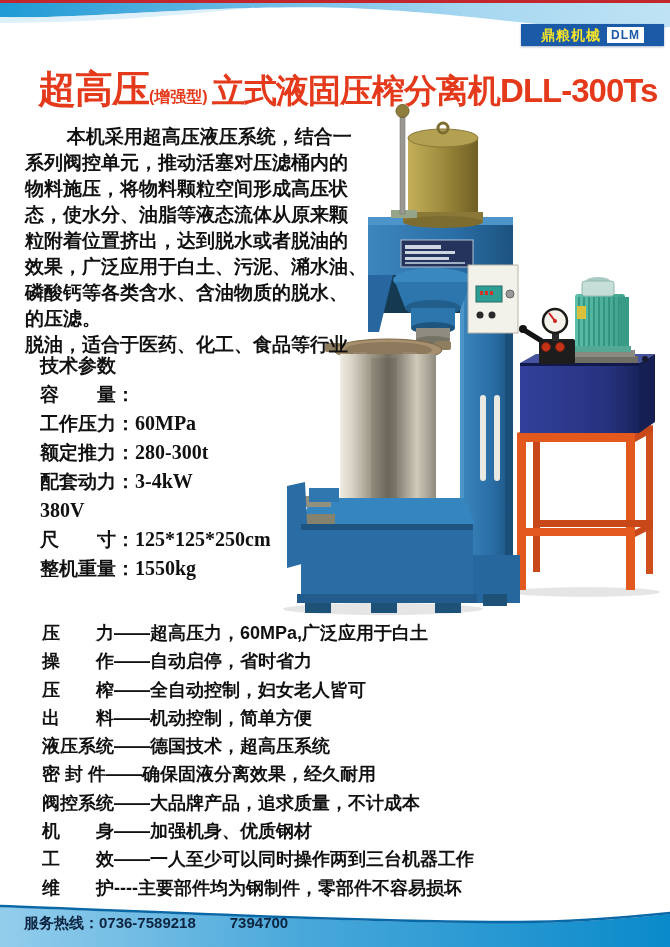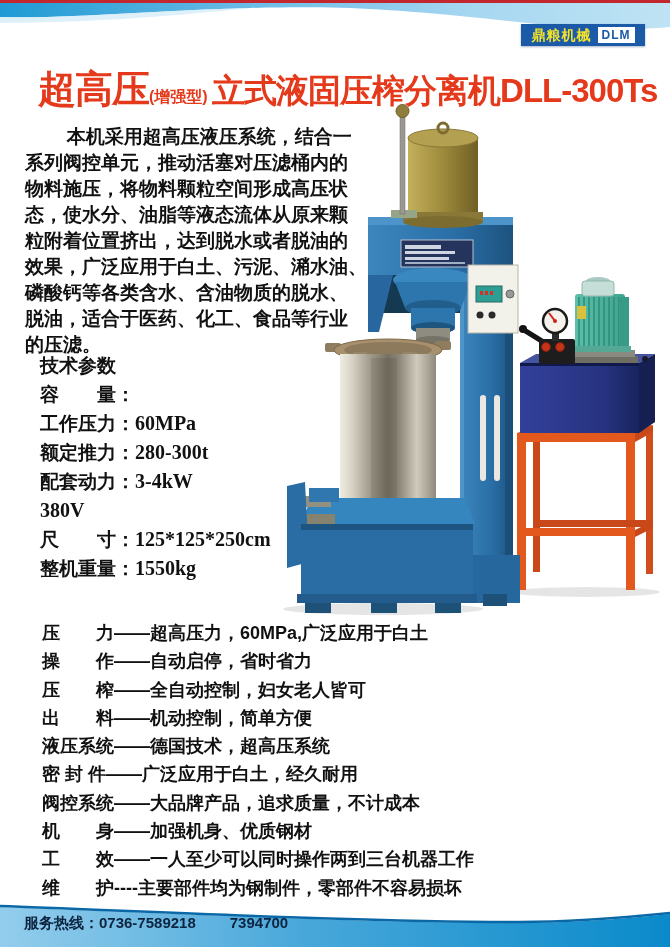--- a/index.html
+++ b/index.html
@@ -3,21 +3,21 @@
 <meta charset="utf-8">
 <style>
   html,body{margin:0;padding:0;background:#e8e8e8;}
   .page{position:relative;width:670px;height:947px;background:#ffffff;overflow:hidden;
         font-family:"Liberation Sans",sans-serif;margin:0 auto;}
   
   .red-strip{position:absolute;top:0;left:0;width:670px;height:3px;background:#c1272d;z-index:5;}
   .top-wave{position:absolute;top:0;left:0;z-index:2;}
   .bottom-wave{position:absolute;left:0;bottom:0;z-index:2;}
   
-  .logo-banner{position:absolute;left:521px;top:24px;width:124px;height:22px;background:#1a5aa6;
+  .logo-banner{position:absolute;left:521px;top:24px;width:143px;height:22px;background:#1a5aa6;
     display:flex;align-items:center;justify-content:center;gap:6px;z-index:6;
     box-shadow:0 1px 2px rgba(0,40,90,.35);}
   .logo-brand{color:#f5e32a;font-weight:800;font-size:14px;letter-spacing:1px;line-height:1;}
   .logo-abbr{background:#ffffff;color:#1a5aa6;font-weight:800;font-size:12px;line-height:14px;
     padding:1px 4px;letter-spacing:1px;}
   
   .title{position:absolute;left:38px;top:64px;width:625px;white-space:nowrap;color:#e5391b;
     font-weight:900;z-index:3;}
   .title .t1{font-size:38px;letter-spacing:-1px;}
   .title .t2{font-size:16px;font-weight:800;}
@@ -72,22 +72,22 @@
   </div>
 
   <div class="intro">
     <div class="line first">本机采用超高压液压系统，结合一</div>
     <div class="line">系列阀控单元，推动活塞对压滤桶内的</div>
     <div class="line">物料施压，将物料颗粒空间形成高压状</div>
     <div class="line">态，使水分、油脂等液态流体从原来颗</div>
     <div class="line">粒附着位置挤出，达到脱水或者脱油的</div>
     <div class="line">效果，广泛应用于白土、污泥、潲水油、</div>
     <div class="line">磷酸钙等各类含水、含油物质的脱水、</div>
+    <div class="line">的压滤。</div>
     <div class="line">脱油，适合于医药、化工、食品等行业</div>
-    <div class="line">的压滤。</div>
   </div>
 
   <div class="specs">
     <div class="spec-heading">技术参数</div>
     <div class="spec-row">
       <span class="spec-label">容　　量：</span>
     </div>
     <div class="spec-row">
       <span class="spec-label">工作压力：</span>
       <span class="spec-value">60MPa</span>
@@ -275,21 +275,21 @@
       <rect x="200" y="494" width="24" height="12" fill="#1d5178"></rect>
     </g>
   </svg>
 
   <div class="features">
     <div class="feat">压　　力——超高压力，60MPa,广泛应用于白土</div>
     <div class="feat">操　　作——自动启停，省时省力</div>
     <div class="feat">压　　榨——全自动控制，妇女老人皆可</div>
     <div class="feat">出　　料——机动控制，简单方便</div>
     <div class="feat">液压系统——德国技术，超高压系统</div>
-    <div class="feat">密 封 件——广泛应用于白土，经久耐用</div>
+    <div class="feat">密 封 件——确保固液分离效果，经久耐用</div>
     <div class="feat">阀控系统——大品牌产品，追求质量，不计成本</div>
     <div class="feat">机　　身——加强机身、优质钢材</div>
     <div class="feat">工　　效——一人至少可以同时操作两到三台机器工作</div>
     <div class="feat">维　　护----主要部件均为钢制件，零部件不容易损坏</div>
   </div>
 
   <svg class="bottom-wave" width="670" height="52" viewBox="0 0 52 52" preserveAspectRatio="none" style="width:670px;height:52px">
   </svg>
   <svg class="bottom-wave" width="670" height="52" viewBox="0 0 670 52">
     <defs>

